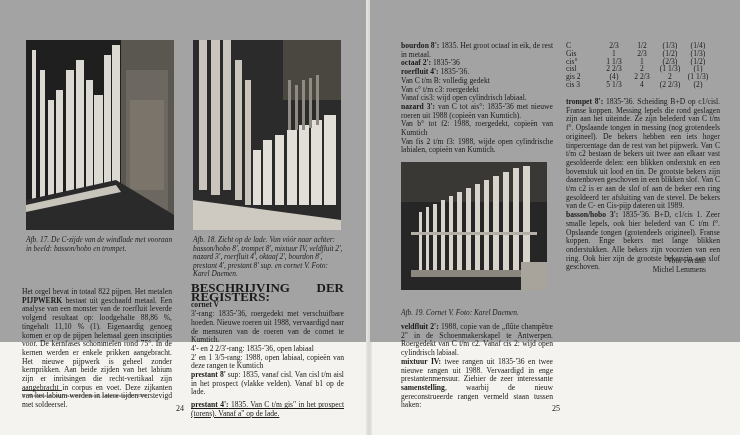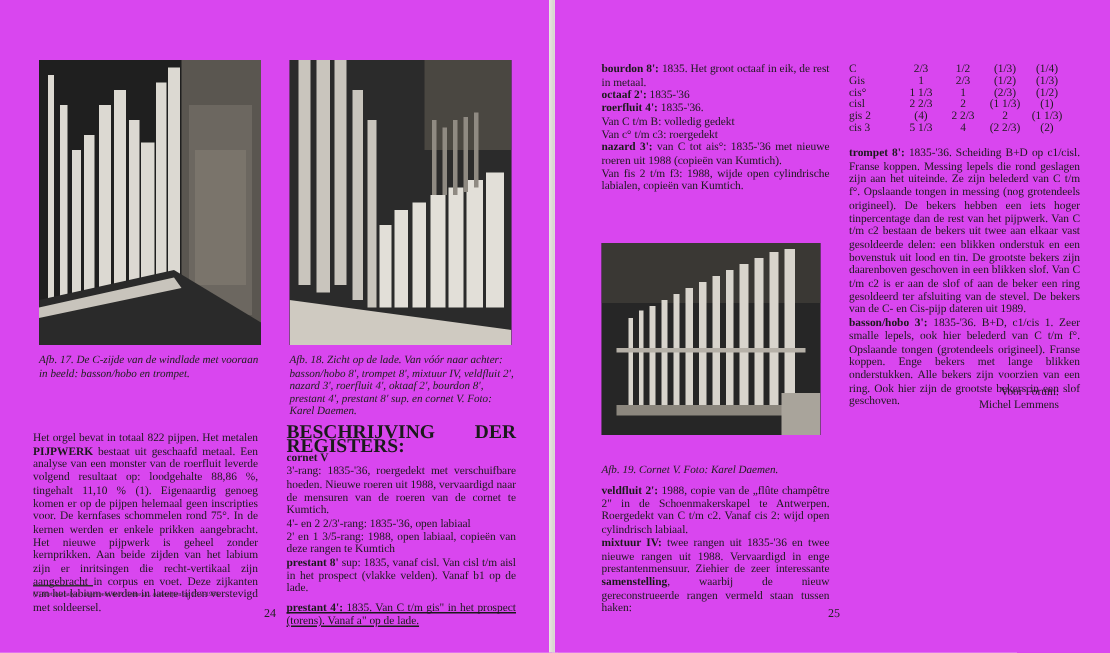--- a/index.html
+++ b/index.html
@@ -2,21 +2,21 @@
 <html><head>
 <meta charset="utf-8">
 <style>
   html, body { margin:0; padding:0; }
   body {
     width:740px; height:435px; overflow:hidden; position:relative;
     background:#f4f3ef;
     font-family:"Liberation Serif", serif;
     color:#1c1c1c;
   }
-  .page { position:absolute; top:0; height:435px; background:#d946ef; }
+  .page { position:absolute; top:0; height:342px; background:#a3a3a3; }
   .page-left { left:0; width:368px; }
   .page-right { left:370px; width:370px; }
   .gutter { position:absolute; left:366px; top:0; width:6px; height:435px;
     background:linear-gradient(to right,#e8e6e0,#d9d7d1 50%,#e8e6e0); }
   .abs { position:absolute; }
   .photo { position:absolute; overflow:hidden; background:#2a2a2a; }
   .photo svg { display:block; width:100%; height:100%; }
   .caption { position:absolute; font-style:italic; font-size:7.4px; line-height:8.6px; color:#222; }
   .body { position:absolute; font-size:7.6px; line-height:8.7px; text-align:justify; color:#1a1a1a; }
   .body p { margin:0; }
@@ -114,21 +114,23 @@
 <div class="gutter"></div>
 
 <div class="page page-right">
 
   <div class="body" style="left:31px;top:42px;width:152px;">
     <p><span class="b">bourdon 8':</span><span> 1835. Het groot octaaf in eik, de rest in metaal.</span></p>
     <p><span class="b">octaaf 2':</span><span> 1835-'36</span></p>
     <p><span class="b">roerfluit 4':</span><span> 1835-'36.</span></p>
     <p><span class="b"></span><span>Van C t/m B: volledig gedekt</span></p>
     <p><span class="b"></span><span>Van c° t/m c3: roergedekt</span></p>
+    <p><span class="b"></span><span>Vanaf cis3: wijd open cylindrisch labiaal.</span></p>
     <p><span class="b">nazard 3':</span><span> van C tot ais°: 1835-'36 met nieuwe roeren uit 1988 (copieën van Kumtich).</span></p>
+    <p><span class="b"></span><span>Van b° tot f2: 1988, roergedekt, copieën van Kumtich</span></p>
     <p><span class="b"></span><span>Van fis 2 t/m f3: 1988, wijde open cylindrische labialen, copieën van Kumtich.</span></p>
   </div>
 
   <div class="photo" style="left:31px;top:162px;width:146px;height:128px;">
     <svg viewBox="0 0 146 128" preserveAspectRatio="none">
       <rect width="146" height="128" fill="#262626"></rect>
       <rect x="0" y="0" width="146" height="40" fill="#3a3834"></rect>
       <g fill="#d8d4cc">
         <rect x="18" y="50" width="3" height="60"></rect>
         <rect x="25" y="45" width="3" height="65"></rect>

